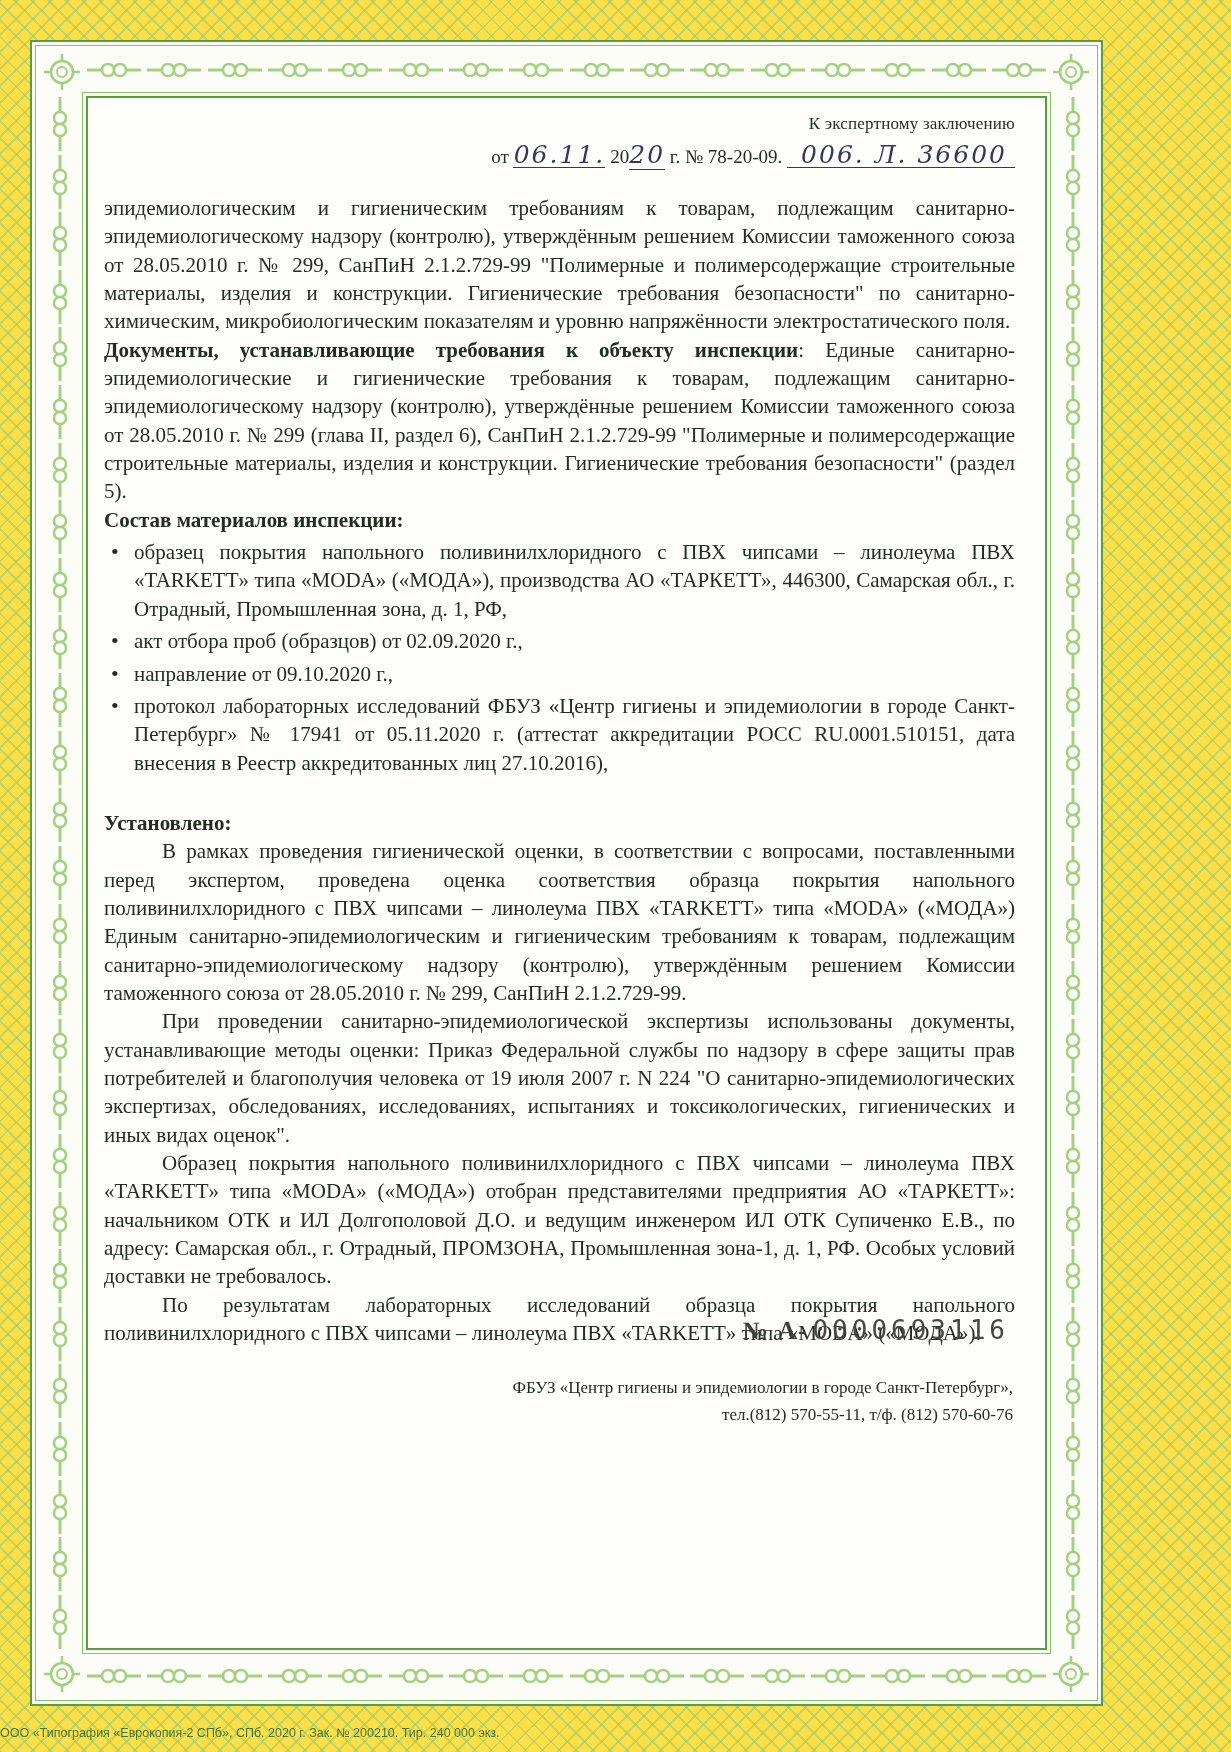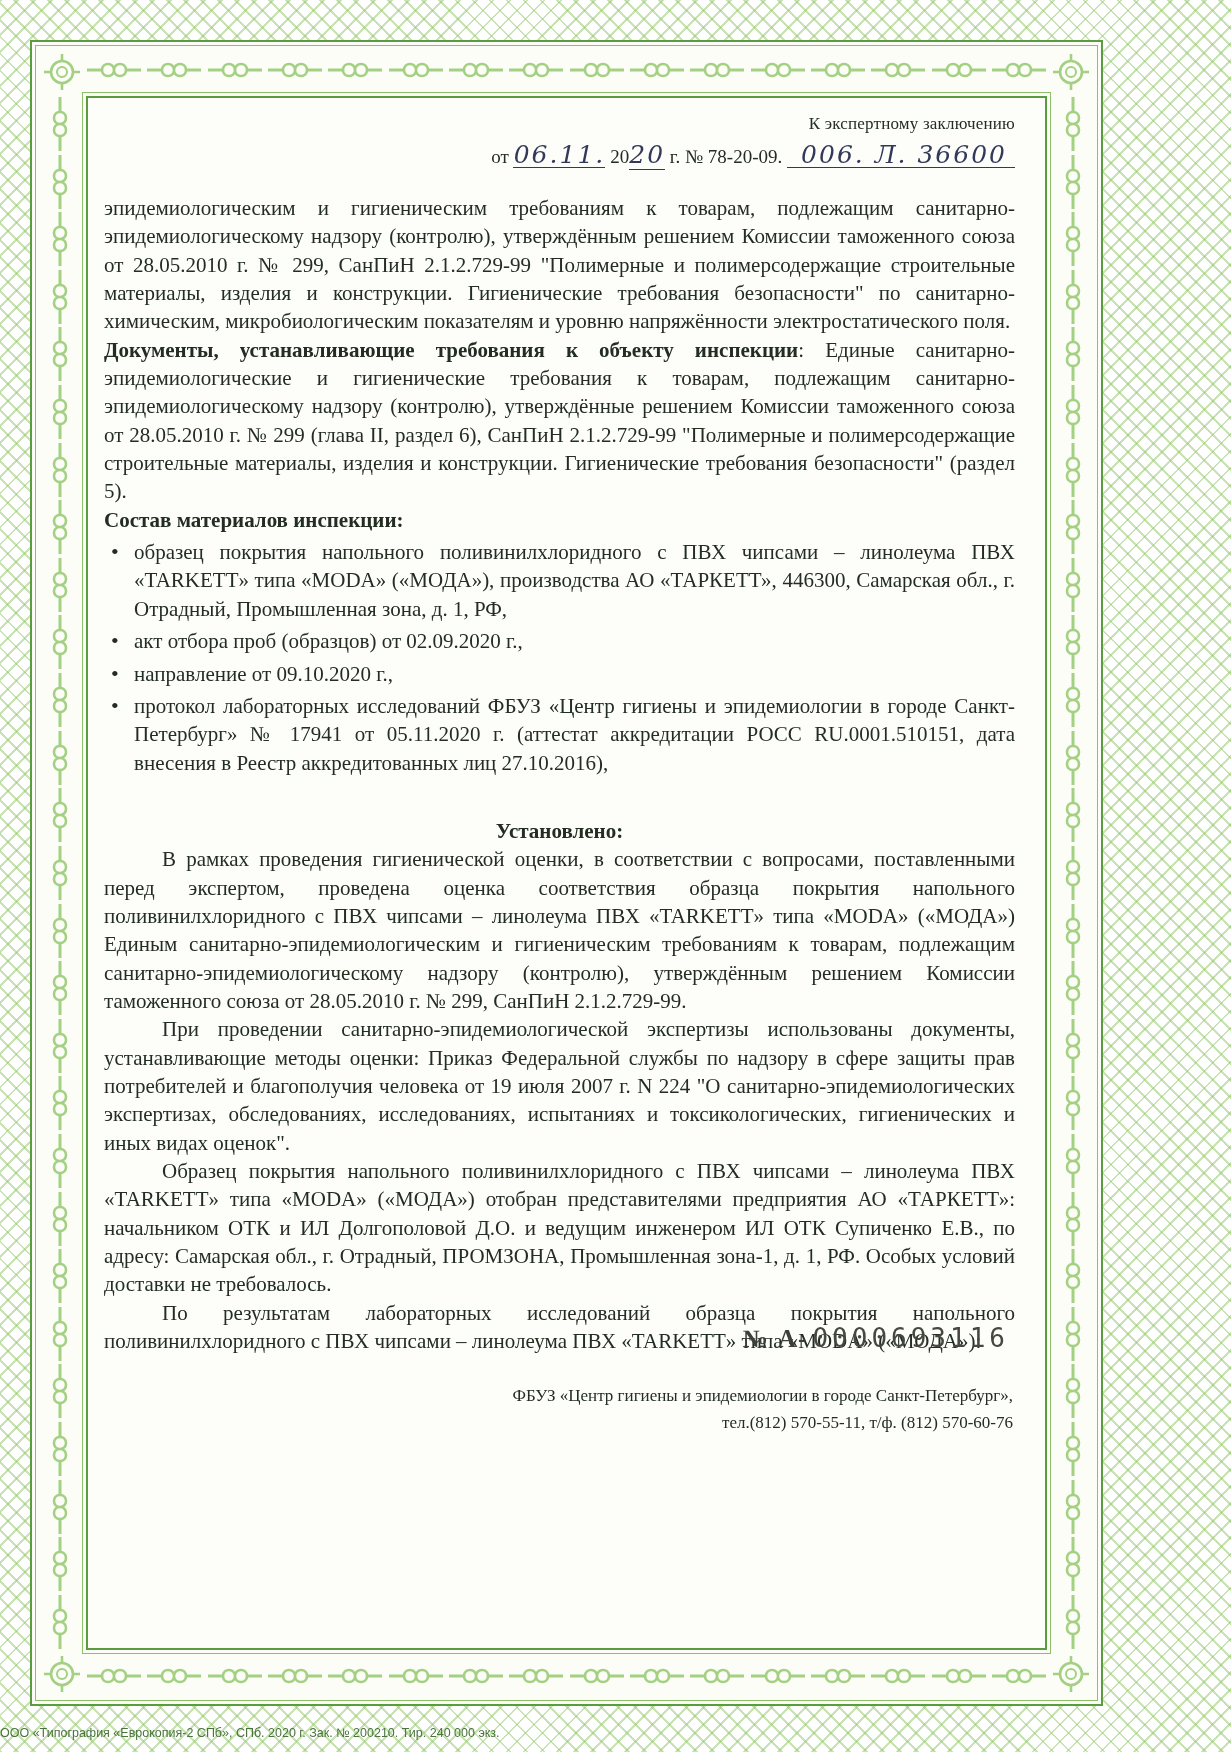--- a/index.html
+++ b/index.html
@@ -1,19 +1,19 @@
 <!DOCTYPE html>
 <html><head>
 <meta charset="utf-8">
 <style>
   * { margin:0; padding:0; box-sizing:border-box; }
   html,body { background:#9aa08f; }
   .page {
     position:relative; width:1231px; height:1752px; margin:0 auto;
-    background:#ffffff; overflow:hidden;
+    background:#fde047; overflow:hidden;
     font-family:"Liberation Serif", serif; color:#232d22;
   }
   
   .lattice {
     position:absolute; inset:0;
     background-image:
       repeating-linear-gradient(45deg, rgba(147,199,107,.5) 0 2px, transparent 2px 12px),
       repeating-linear-gradient(135deg, rgba(147,199,107,.5) 0 2px, transparent 2px 12px);
   }
   
@@ -54,21 +54,21 @@
   p.just { font-size:21px; line-height:1.35; text-align:justify; }
   .ind { text-indent:58px; }
   .bold-head { font-size:21px; line-height:1.35; font-weight:bold; }
   b { font-weight:bold; }
   ul.materials { list-style:none; margin:2px 0 0 0; padding:0; }
   ul.materials li {
     position:relative; font-size:21px; line-height:1.35;
     text-align:justify; padding-left:30px; margin:4px 0;
   }
   ul.materials li::before { content:"\2022"; position:absolute; left:7px; top:-1px; font-size:22px; }
-  .established { margin-top:40px;text-align:center; }
+  .established { margin-top:32px; }
 
   .serial { text-align:right; margin:-32px 6px 0 0; white-space:nowrap; }
   .ser-pre { font-size:25px; font-weight:bold; letter-spacing:2px; color:#3c4038; }
   .ser-digits { font-family:"DejaVu Sans Mono", monospace; font-size:26px; letter-spacing:4px; color:#46483f; }
 
   .footer { margin-top:30px; text-align:right; font-size:17px; line-height:1.55; padding-right:2px; }
 
   .imprint {
     position:absolute; left:0; right:0; bottom:12px;
     font-size:12.5px; color:#49743a;

